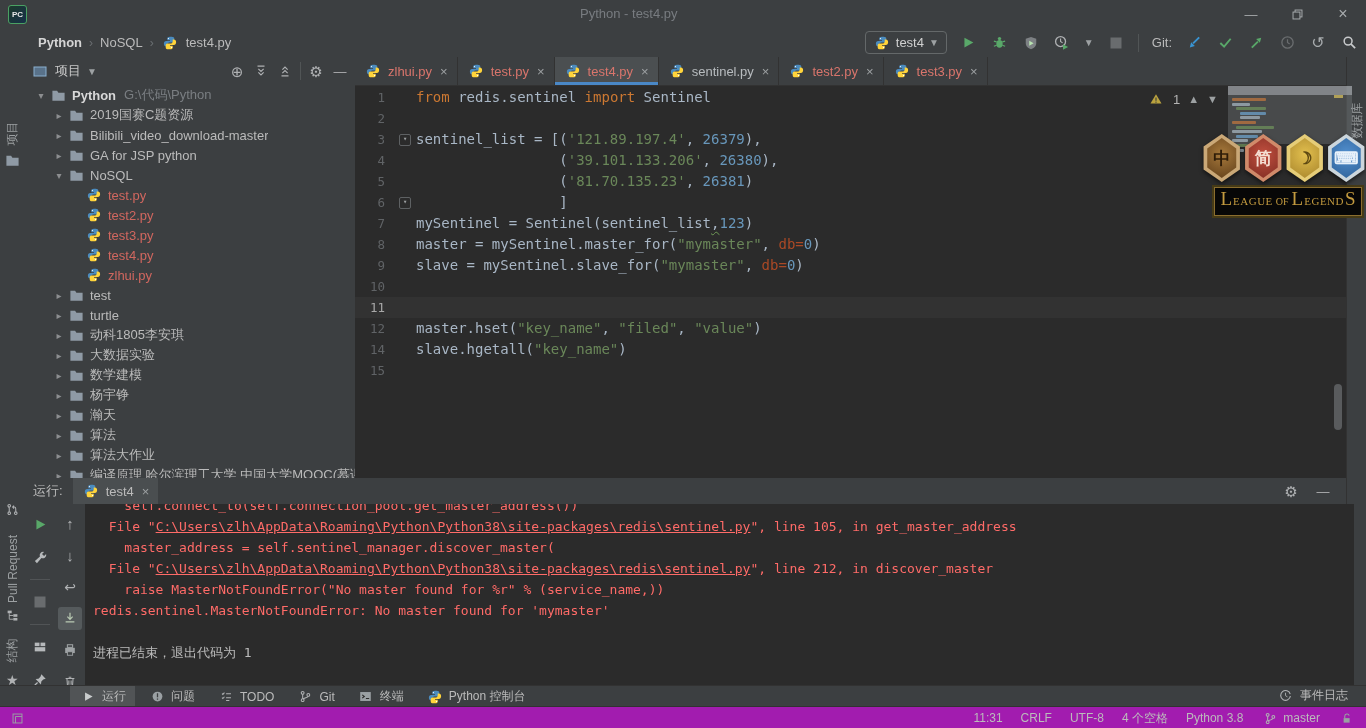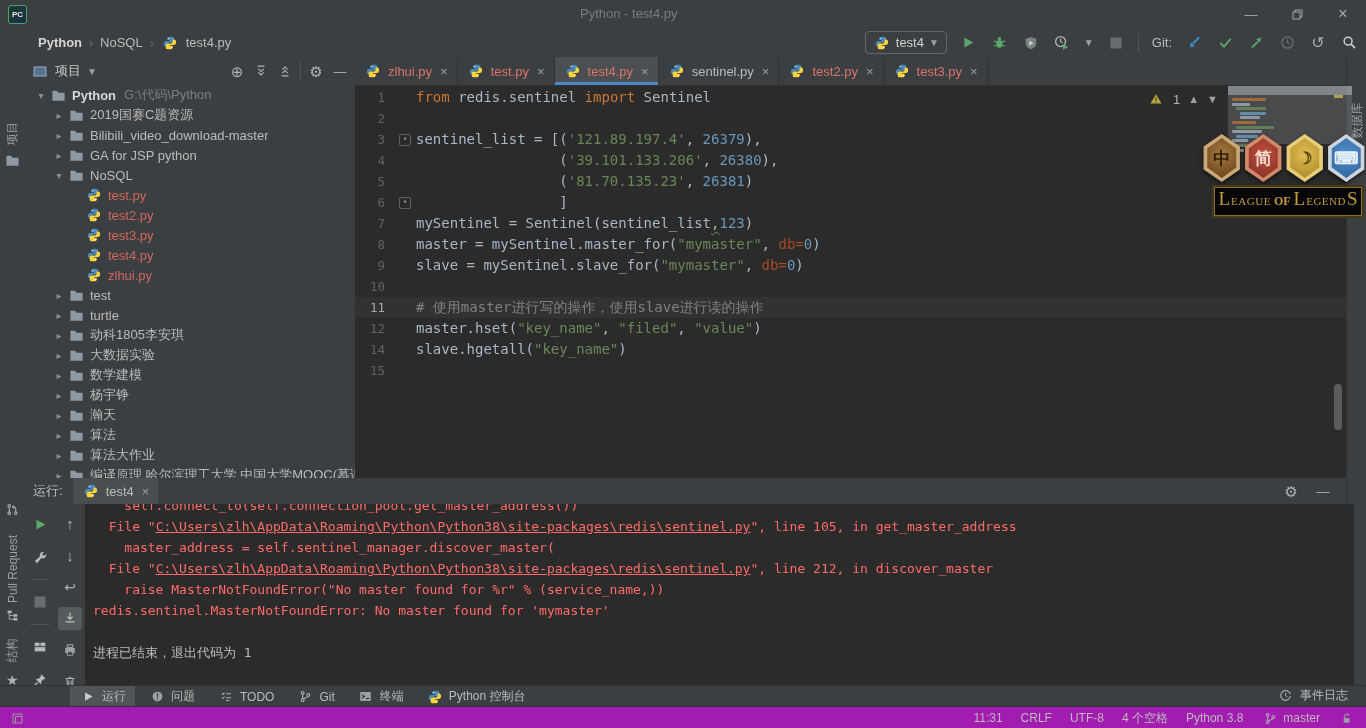--- a/index.html
+++ b/index.html
@@ -125,21 +125,21 @@
   #badges{display:flex;gap:2px;}
   .badge{width:40px;height:48px;position:relative;filter:drop-shadow(0 2px 2px rgba(0,0,0,0.6));}
   .hex-outer,.hex-inner{position:absolute;clip-path:polygon(50% 0,96% 26%,96% 74%,50% 100%,4% 74%,4% 26%);}
   .hex-outer{inset:0;}
   .hex-inner{inset:4px;display:flex;align-items:center;justify-content:center;font-weight:bold;font-size:17px;}
   #lol-banner{margin-top:3px;margin-left:10px;width:148px;height:27px;background:#070707;
               border:2px solid #453a17;box-shadow:inset 0 0 0 1px #8a6d2f;display:flex;align-items:baseline;
               justify-content:center;gap:1px;font-family:"Liberation Serif",serif;color:#c49b3f;padding-top:2px;}
   .ban-big{font-size:19px;line-height:20px;}
   .ban-small{font-size:11px;letter-spacing:0.5px;line-height:18px;}
-  .ban-of{font-size:12px;margin:0 2px;color:#c49b3f;font-weight:bold;}
+  .ban-of{font-size:10px;margin:0 2px;color:#c49b3f;}
 </style>
 </head>
 <body>
 
 <div id="app">
 
   <header id="titlebar" class="abs">
     <div id="pc-logo">PC</div>
     <nav id="menubar">
         <span class="menu-item">文件(F)</span>
@@ -612,21 +612,21 @@
         <div class="code-line"><span class="ln">1</span><span class="c-kw">from </span><span class="c-pl">redis.sentinel </span><span class="c-kw">import </span><span class="c-pl">Sentinel</span></div>
         <div class="code-line"><span class="ln">2</span></div>
         <div class="code-line"><span class="ln">3</span><span class="fold">▾</span><span class="c-pl">sentinel_list = [(</span><span class="c-str">'121.89.197.4'</span><span class="c-pl">, </span><span class="c-num">26379</span><span class="c-pl">),</span></div>
         <div class="code-line"><span class="ln">4</span><span class="c-pl">                 (</span><span class="c-str">'39.101.133.206'</span><span class="c-pl">, </span><span class="c-num">26380</span><span class="c-pl">),</span></div>
         <div class="code-line"><span class="ln">5</span><span class="c-pl">                 (</span><span class="c-str">'81.70.135.23'</span><span class="c-pl">, </span><span class="c-num">26381</span><span class="c-pl">)</span></div>
         <div class="code-line"><span class="ln">6</span><span class="fold">▾</span><span class="c-pl">                 ]</span></div>
         <div class="code-line"><span class="ln">7</span><span class="c-pl">mySentinel = Sentinel(sentinel_list</span><span class="c-pl squig">,</span><span class="c-num">123</span><span class="c-pl">)</span></div>
         <div class="code-line"><span class="ln">8</span><span class="c-pl">master = mySentinel.master_for(</span><span class="c-str">"mymaster"</span><span class="c-pl">, </span><span class="c-par">db=</span><span class="c-num">0</span><span class="c-pl">)</span></div>
         <div class="code-line"><span class="ln">9</span><span class="c-pl">slave = mySentinel.slave_for(</span><span class="c-str">"mymaster"</span><span class="c-pl">, </span><span class="c-par">db=</span><span class="c-num">0</span><span class="c-pl">)</span></div>
         <div class="code-line"><span class="ln">10</span></div>
-        <div class="code-line cur"><span class="ln">11</span><span class="c-cmt"># 使用master进行写的操作，使用slave进行读的操作</span></div>
+        <div class="code-line cur"><span class="ln">11</span></div>
         <div class="code-line"><span class="ln">12</span><span class="c-pl">master.hset(</span><span class="c-str">"key_name"</span><span class="c-pl">, </span><span class="c-str">"filed"</span><span class="c-pl">, </span><span class="c-str">"value"</span><span class="c-pl">)</span></div>
         <div class="code-line"><span class="ln">14</span><span class="c-pl">slave.hgetall(</span><span class="c-str">"key_name"</span><span class="c-pl">)</span></div>
         <div class="code-line"><span class="ln">15</span></div>
       </div>
     <div id="warn-widget">
       <span class="ico">
           <svg viewBox="0 0 16 16" width="14" height="13">
             <path d="M8 1.5L14.8 13H1.2z" fill="#bba33e"></path>
             <rect x="7.3" y="5.6" width="1.4" height="4" fill="#3c3f41"></rect>
             <rect x="7.3" y="10.6" width="1.4" height="1.4" fill="#3c3f41"></rect>

